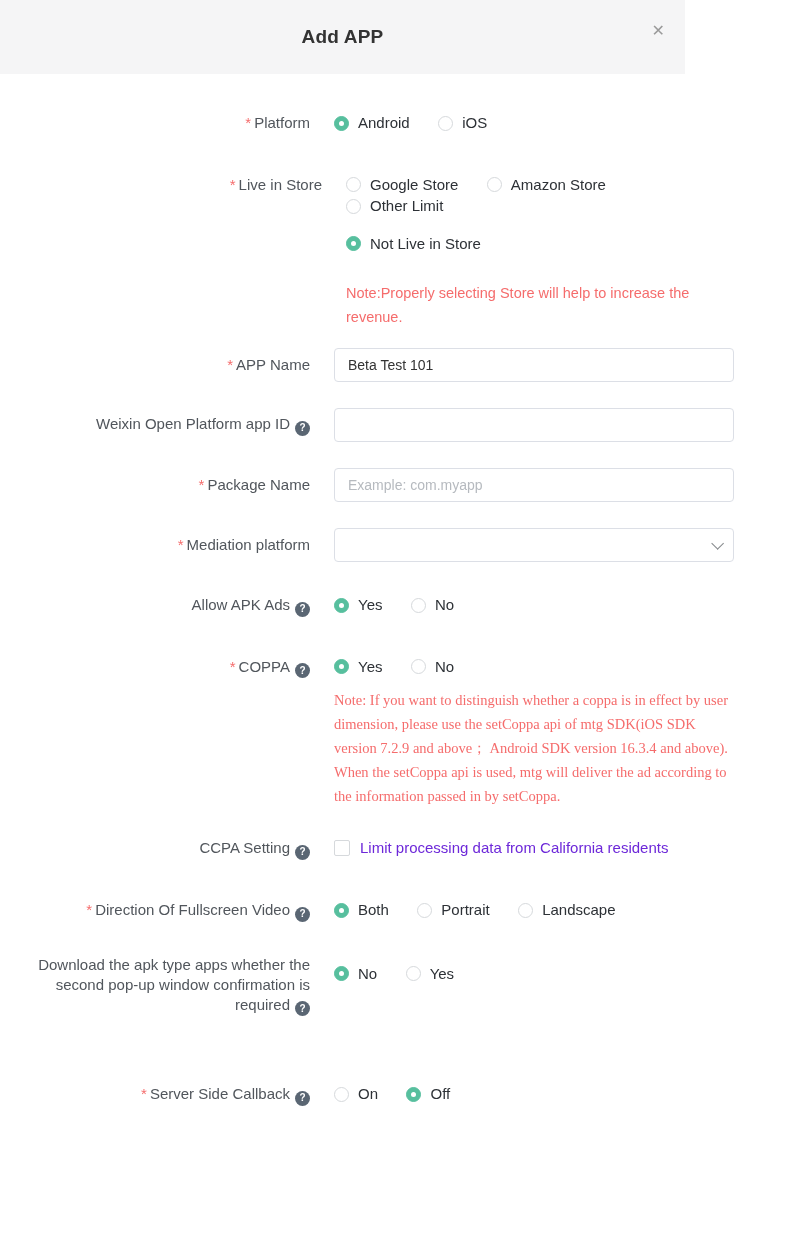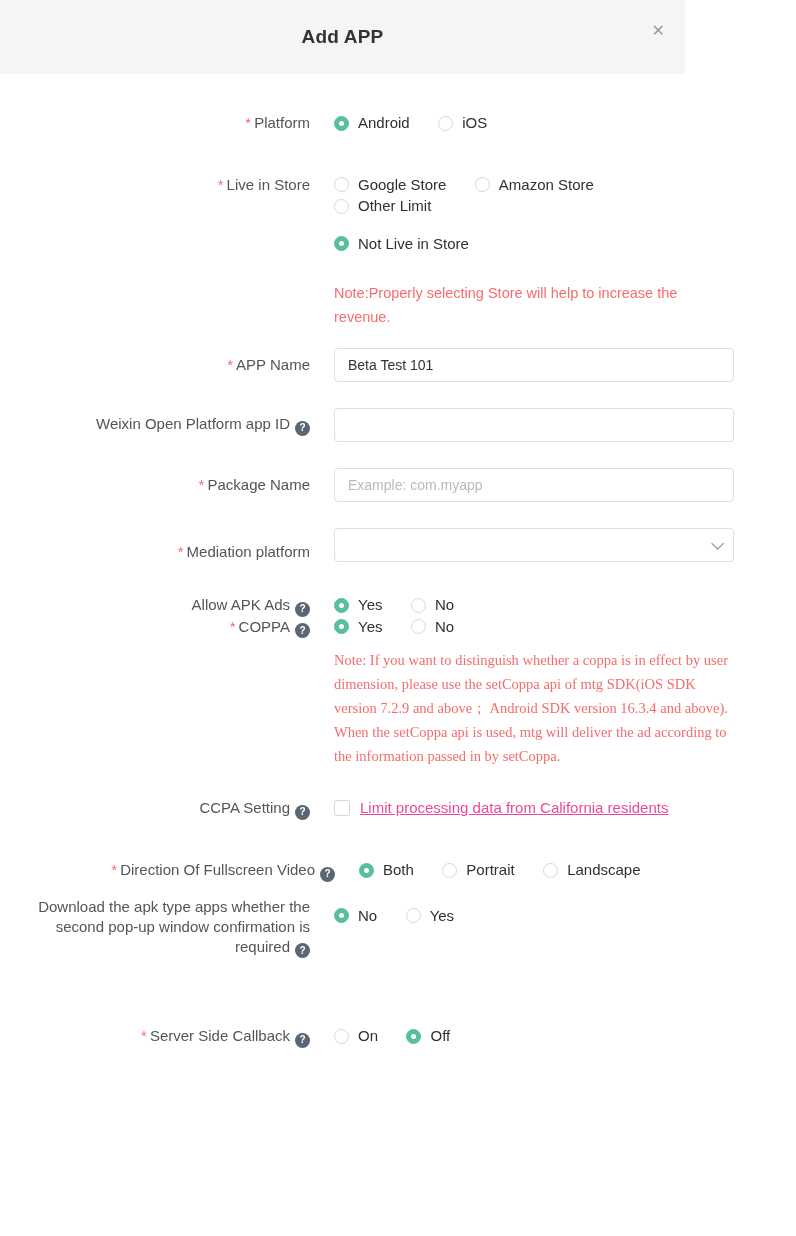--- a/index.html
+++ b/index.html
@@ -46,21 +46,21 @@
     width: 15px; height: 15px; border-radius: 50%; background: #fff;
     border: 1px solid #d6d9dc; display: inline-block; margin-right: 9px; position: relative; flex: 0 0 15px;
   }
   .rb.checked { background: #57bf9e; border-color: #57bf9e; }
   .rb.checked::after {
     content: ""; position: absolute; left: 50%; top: 50%;
     width: 5px; height: 5px; margin: -2.5px 0 0 -2.5px; background: #fff; border-radius: 50%;
   }
 
   
-  .checkbox-item { display: inline-flex; align-items: center; cursor: pointer; font-size: 15px; color: #ec4899; line-height: 20px; text-decoration: underline; }
+  .checkbox-item { display: inline-flex; align-items: center; cursor: pointer; font-size: 15px; color: #6d28d9; line-height: 20px; }
   .cb {
     width: 16px; height: 16px; border: 1px solid #d6d9dc; border-radius: 2px;
     background: #fff; display: inline-block; margin-right: 10px; flex: 0 0 16px;
   }
 
   
   .text-input, .select-box {
     width: 400px; height: 34px; border: 1px solid #dcdfe6; border-radius: 4px;
     font-size: 14px; color: #333; padding: 16px 13px; background: #fff; outline: none;
     font-family: "Liberation Sans", "DejaVu Sans", sans-serif;
@@ -69,30 +69,30 @@
   .select-box { display: flex; align-items: center; justify-content: space-between; cursor: pointer; }
   .chev {
     width: 9px; height: 9px; border-right: 1.5px solid #86898c; border-bottom: 1.5px solid #86898c;
     transform: rotate(45deg) translateY(-3px); display: inline-block;
   }
 
   .note { color: #f56c6c; font-size: 14.5px; line-height: 24px; width: 400px; }
 
   
   .row-platform   { margin-bottom: 40px; }
-  .row-live       { margin-bottom: 19px; }
+  .row-live       { margin-bottom: 19px; padding-left: 12px; }
   .live-line2     { margin-top: 16px; }
   .live-note      { margin-top: 26px; }
   .row-input      { align-items: center; margin-bottom: 26px; }
-  .row-mediation  { align-items: flex-end; margin-bottom: 33px; }
-  .row-apk        { }
+  .row-mediation  { align-items: center; margin-bottom: 33px; }
+  .row-apk        { margin-bottom: 40px; }
   .row-coppa      { margin-bottom: 30px; }
   .coppa-note     { margin-top: 10px; font-family: Liberation Serif, serif; }
   .row-ccpa       { margin-bottom: 40px; }
-  .row-direction  { margin-bottom: 15px; padding-left: 25px; }
+  .row-direction  { margin-bottom: 33px; }
   .row-download   { margin-bottom: 68px; }
   .row-download .ccol { padding-top: 9px; }
 
   
   .dlg-footer { flex: 0 0 94px; background: #f5f5f6; text-align: center; padding-top: 30px; }
   .save-btn {
     width: 296px; height: 36px; background: #5cbf9d; color: #fff; border: none;
     border-radius: 4px; font-size: 15px; font-weight: 700; cursor: pointer;
     font-family: "Liberation Sans", "DejaVu Sans", sans-serif; letter-spacing: .2px;
   }

